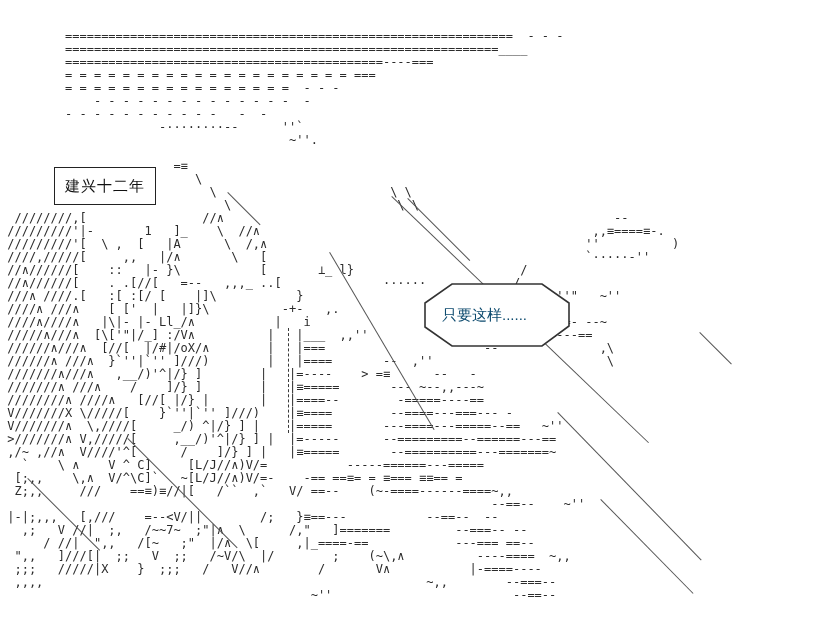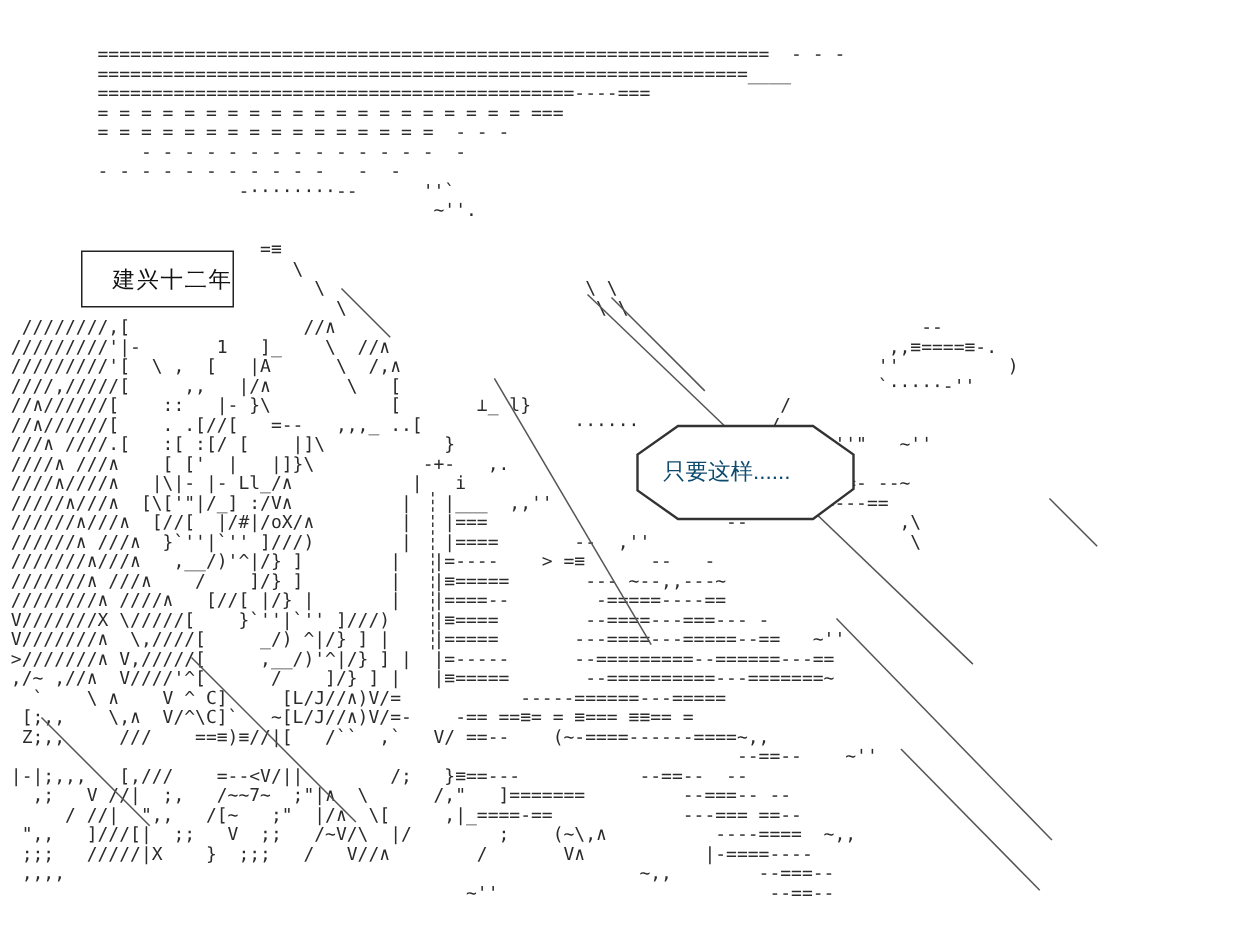--- a/index.html
+++ b/index.html
@@ -17,21 +17,21 @@
     position:absolute;height:0;border-top:1.4px solid #555;
     transform-origin:0 0;pointer-events:none;
   }
   .staff{
     position:absolute;width:0;border-left:1.6px dashed #3a3a3a;
     pointer-events:none;
   }
   #caption-box{
     position:absolute;left:54px;top:167px;width:100px;height:36px;
     border:1.6px solid #222;background:#fff;
-    display:flex;align-items:center;justify-content:flex-end;
+    display:flex;align-items:center;justify-content:center;
     font-family:"Liberation Sans",sans-serif;
     font-size:15px;color:#111;letter-spacing:1px;white-space:nowrap;
   }
   #speech-bubble{position:absolute;left:422px;top:281px;width:150px;height:68px;}
   #speech-bubble svg{position:absolute;left:0;top:0;}
   #bubble-text{
     position:absolute;left:20px;top:50%;transform:translateY(-50%);
     font-family:"Liberation Sans",sans-serif;
     font-size:15px;color:#0c4a6e;white-space:nowrap;
   }

